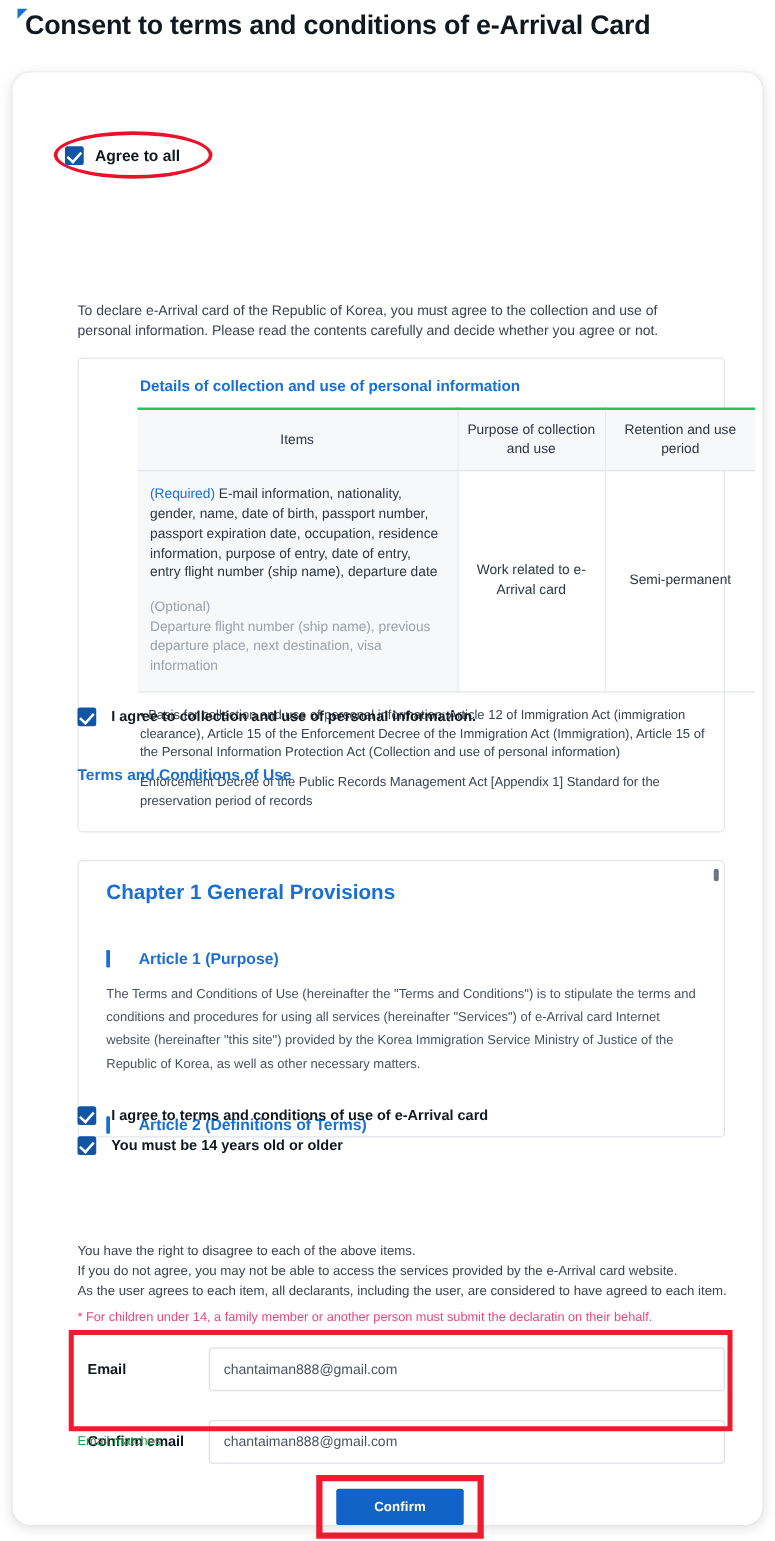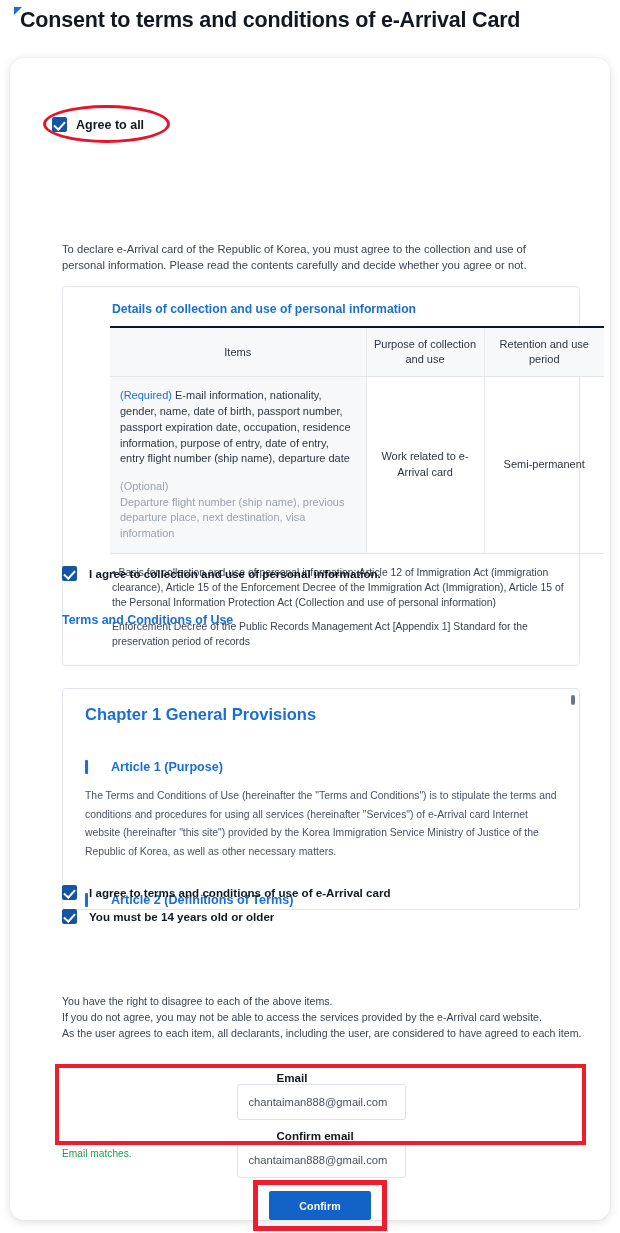--- a/index.html
+++ b/index.html
@@ -105,21 +105,21 @@
     padding-left: 35px;
   }
   .details-title {
     font-size: 12.2px; font-weight: bold; color: #1a6fd4;
     padding: 15px 14px 10px 14px;
   }
   table.info {
     width: 494px;
     margin: 0 12px 0 12px;
     border-collapse: collapse;
-    border-top: 2px solid #0f172a;
+    border-top: 2px solid #22c55e;
     table-layout: fixed;
   }
   table.info th {
     font-size: 11px; font-weight: normal; color: #2d3642;
     background: #f7f8fa;
     border-bottom: 1px solid #e2e5ea;
     border-right: 1px solid #e8eaee;
     padding: 9px 6px;
     text-align: center;
     line-height: 1.38;
@@ -201,21 +201,20 @@
     left: 52px; top: 991px;
     font-size: 10.2px; color: #e8467c;
     white-space: nowrap;
   }
 
   
   .email-wrap { position: absolute; left: 52px; top: 1013px; width: 518px; }
   .email-row {
     display: flex; align-items: center;
     height: 49px;
-    flex-direction: column;
   }
   .email-row + .email-row { margin-top: 9px; }
   .email-label {
     width: 105px; flex: none;
     font-size: 11.6px; font-weight: bold; color: #111820;
     padding-left: 8px;
   }
   .email-input {
     flex: 1; height: 35px;
     border: 1px solid #dfe3e8;
@@ -340,20 +339,21 @@
       <span class="lbl">I agree to terms and conditions of use of e-Arrival card</span>
     </div>
     <div class="agree-row" style="left:52px; top:851px;">
       <span class="cbx"></span>
       <span class="lbl">You must be 14 years old or older</span>
     </div>
 
     <div class="rights-note" style="white-space:pre-line;">You have the right to disagree to each of the above items.
 If you do not agree, you may not be able to access the services provided by the e-Arrival card website.
 As the user agrees to each item, all declarants, including the user, are considered to have agreed to each item.</div>
+    <div class="under14-note">* For children under 14, a family member or another person must submit the declaratin on their behalf.</div>
 
     <div class="email-wrap">
       <div class="email-row">
         <span class="email-label">Email</span>
         <input class="email-input" type="text" value="chantaiman888@gmail.com" style="">
       </div>
       <div class="email-row">
         <span class="email-label">Confirm email</span>
         <input class="email-input" type="text" value="chantaiman888@gmail.com" style="">
       </div>

